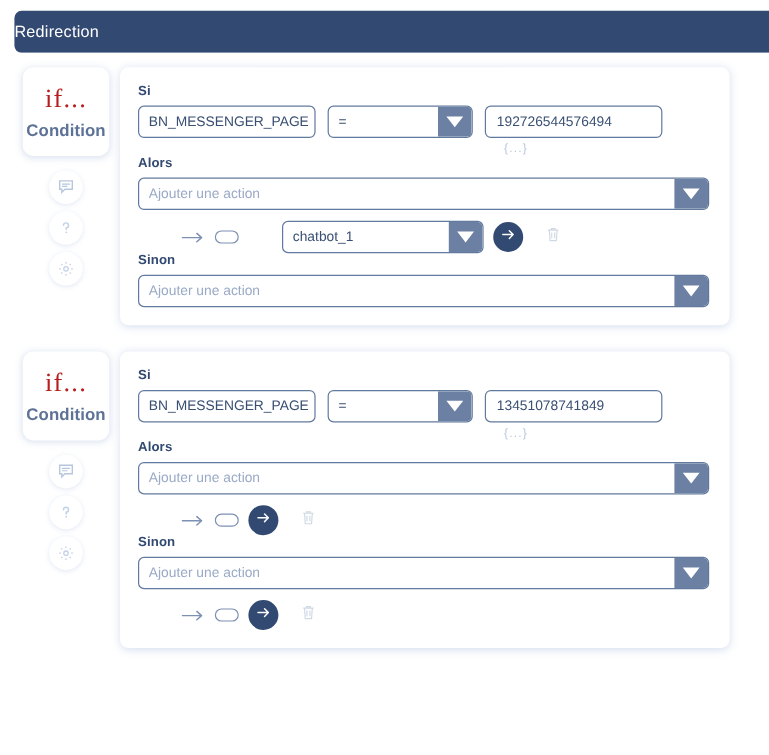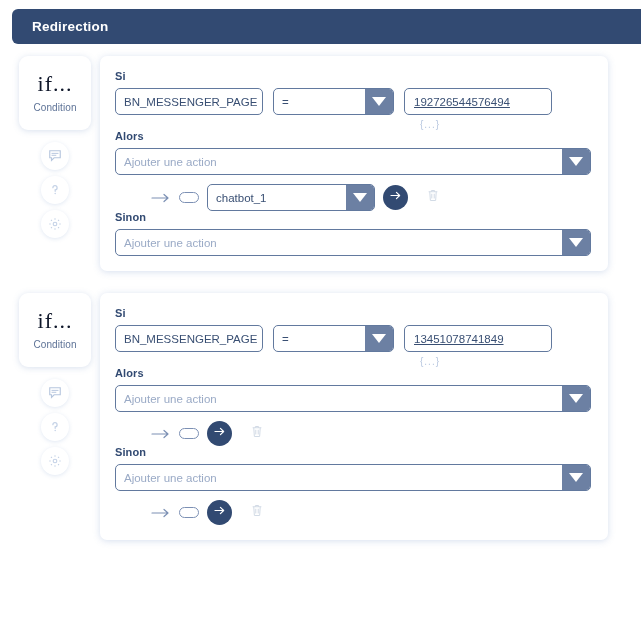--- a/index.html
+++ b/index.html
@@ -26,23 +26,23 @@
     width: 629px;
     height: 35px;
     background: #324a72;
     border-radius: 6px 0 0 6px;
     display: flex;
     align-items: center;
   }
   .header-title {
     color: #ffffff;
     font-size: 13.5px;
-    font-weight: bold;
+    font-weight: normal;
     letter-spacing: 0.2px;
-    padding-left: 20px;
+    padding-left: 0;
   }
 
   
   .blocks {
     position: absolute;
     left: 0;
     top: 44px;
     width: 641px;
   }
 
@@ -74,29 +74,29 @@
     border-radius: 9px;
     box-shadow: 0 1px 6px rgba(110,140,190,0.26);
     display: flex;
     flex-direction: column;
     align-items: center;
     justify-content: center;
   }
   .if-glyph {
     font-family: "Liberation Serif", serif;
     font-size: 22px;
-    color: #0f172a;
+    color: #b91c1c;
     line-height: 1;
     letter-spacing: 1px;
     margin-bottom: 7px;
   }
   .if-sub {
-    font-size: 10px;
+    font-size: 14px;
     color: #5d7296;
-    font-weight: normal;
+    font-weight: bold;
     letter-spacing: 0.1px;
   }
 
   .rail-icons {
     margin-top: 12px;
     display: flex;
     flex-direction: column;
     align-items: center;
     gap: 6px;
   }
@@ -180,21 +180,20 @@
     width: 148px;
     height: 27px;
     border: 1px solid #62799e;
     border-radius: 5px;
     background: #ffffff;
     display: flex;
     align-items: center;
     padding: 0 9px;
     font-size: 11.5px;
     color: #394f73;
-    text-decoration: underline;
   }
 
   .curly {
     margin-left: 305px;
     margin-top: 4px;
     font-size: 10px;
     color: #b9c8e0;
     letter-spacing: 1px;
   }
 
@@ -215,21 +214,21 @@
     align-items: center;
     gap: 2px;
     color: #7c90b4;
   }
   .pill {
     width: 20px;
     height: 11px;
     border: 1px solid #7c90b4;
     border-radius: 6px;
   }
-  .select.chatbot { width: 168px; }
+  .select.chatbot { width: 168px; margin-left: 28px; }
 
   .go-btn {
     width: 25px; height: 25px;
     border-radius: 50%;
     background: #324a72;
     display: flex;
     align-items: center;
     justify-content: center;
     flex: 0 0 25px;
   }

